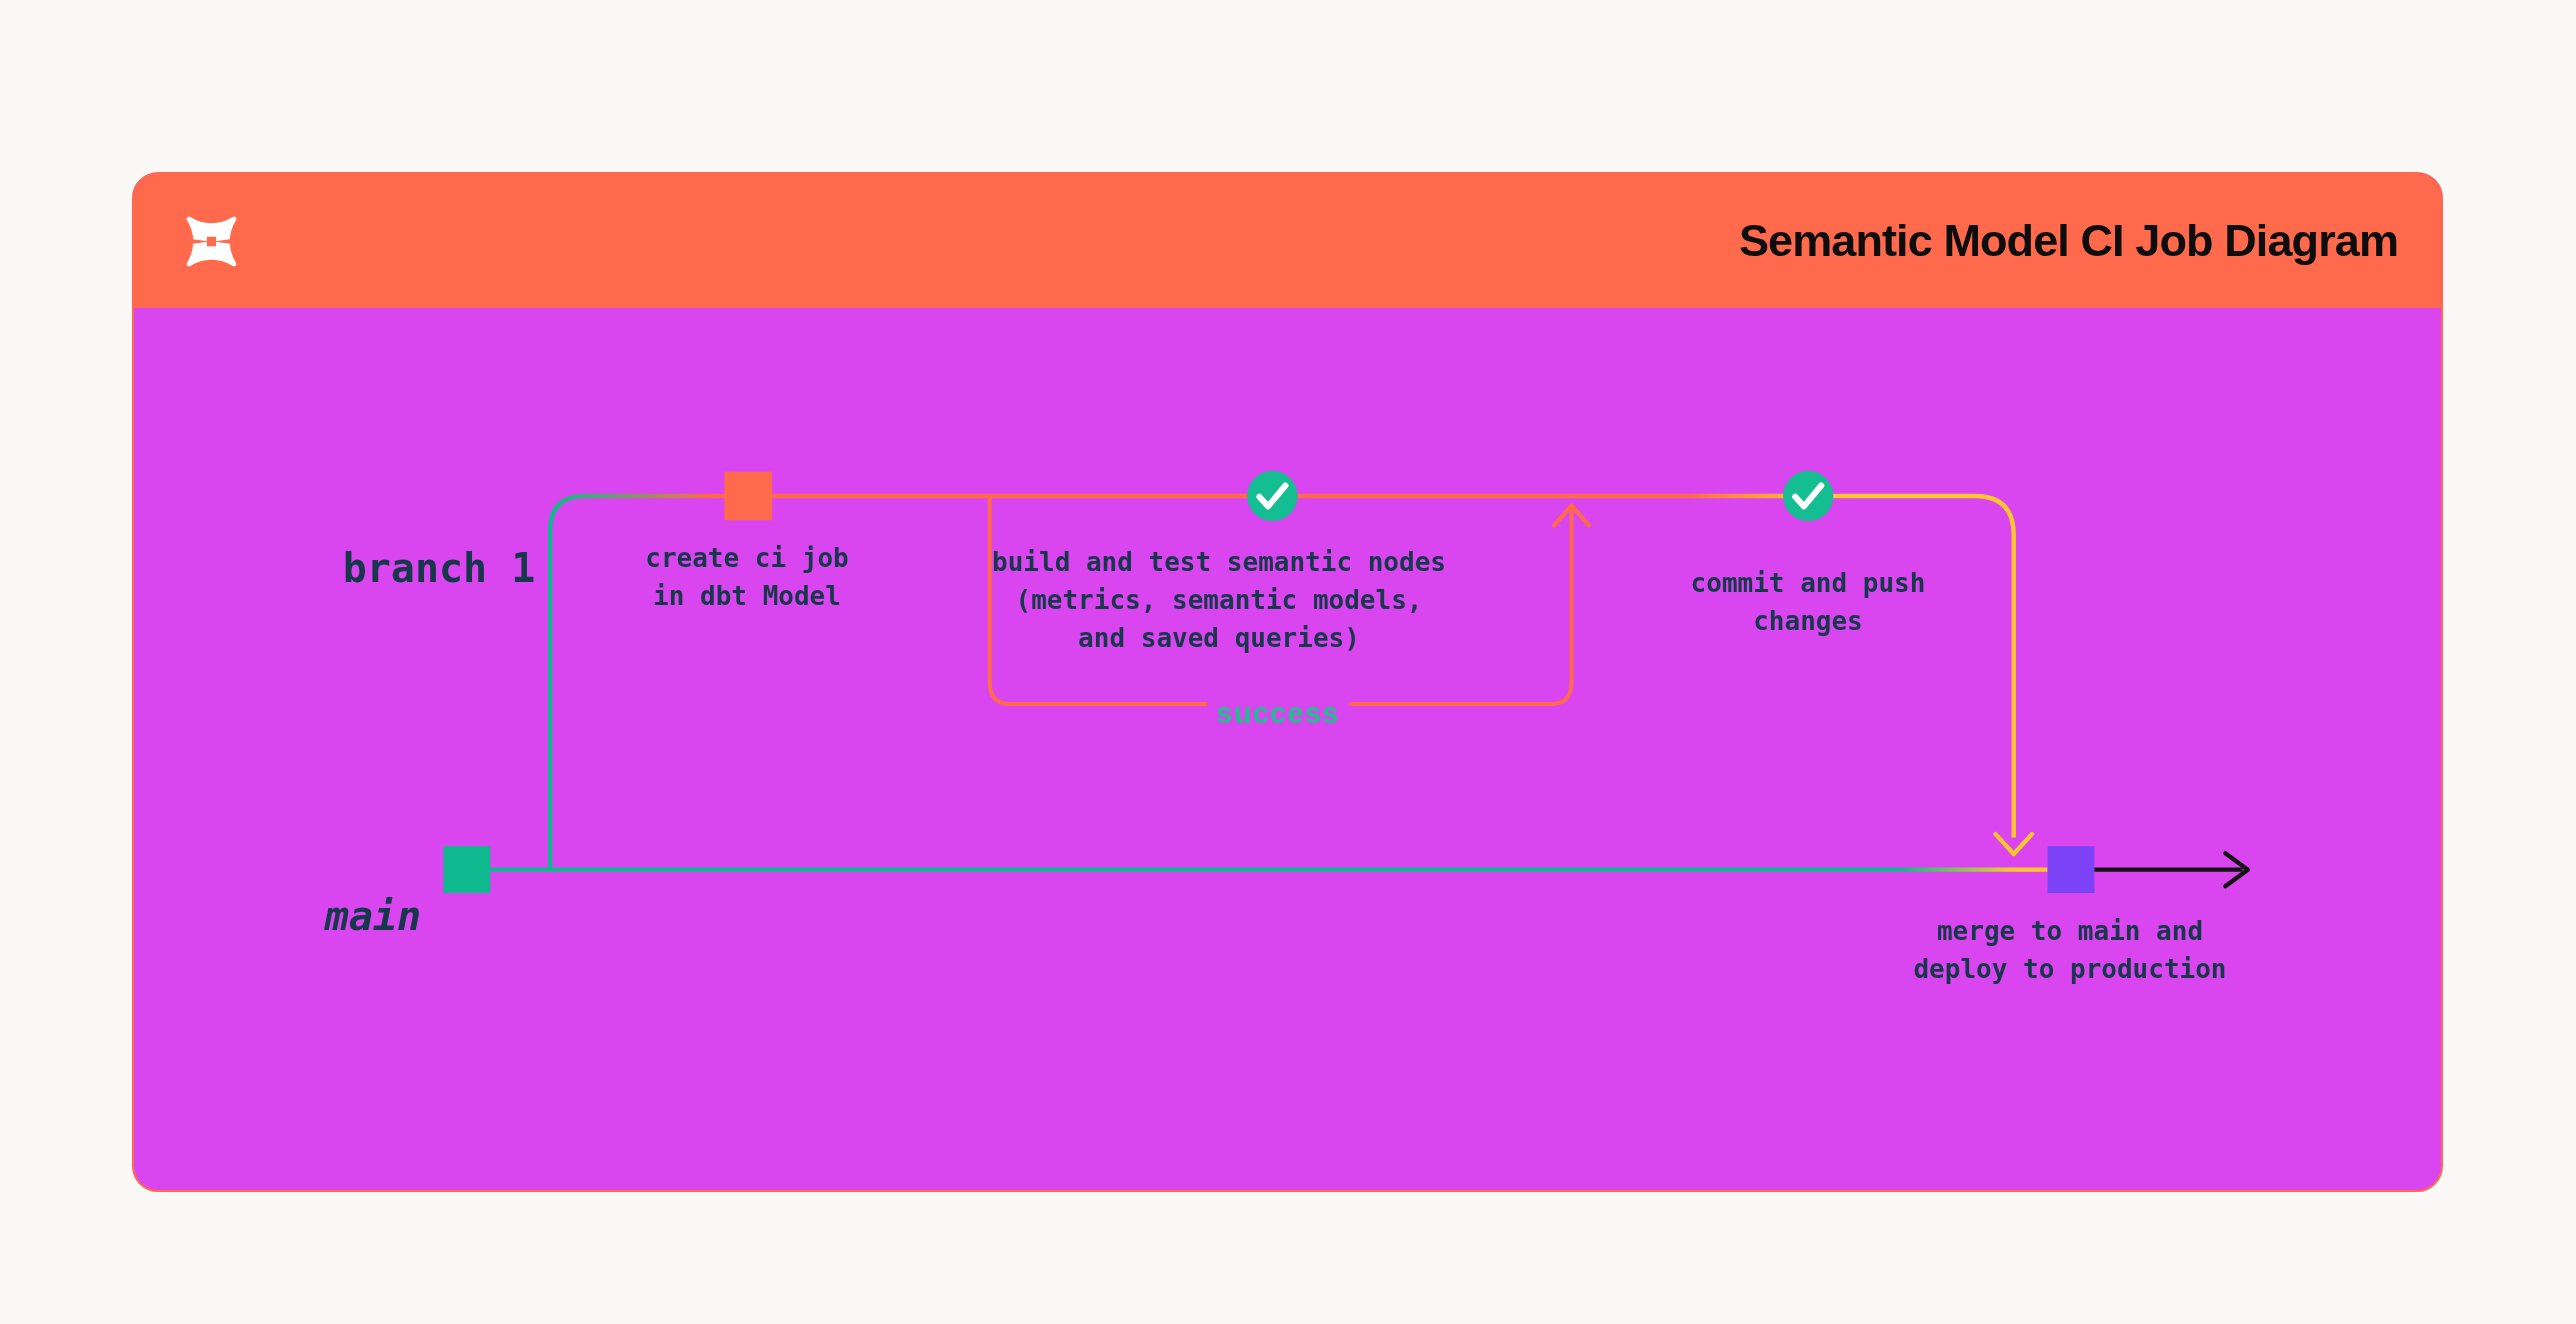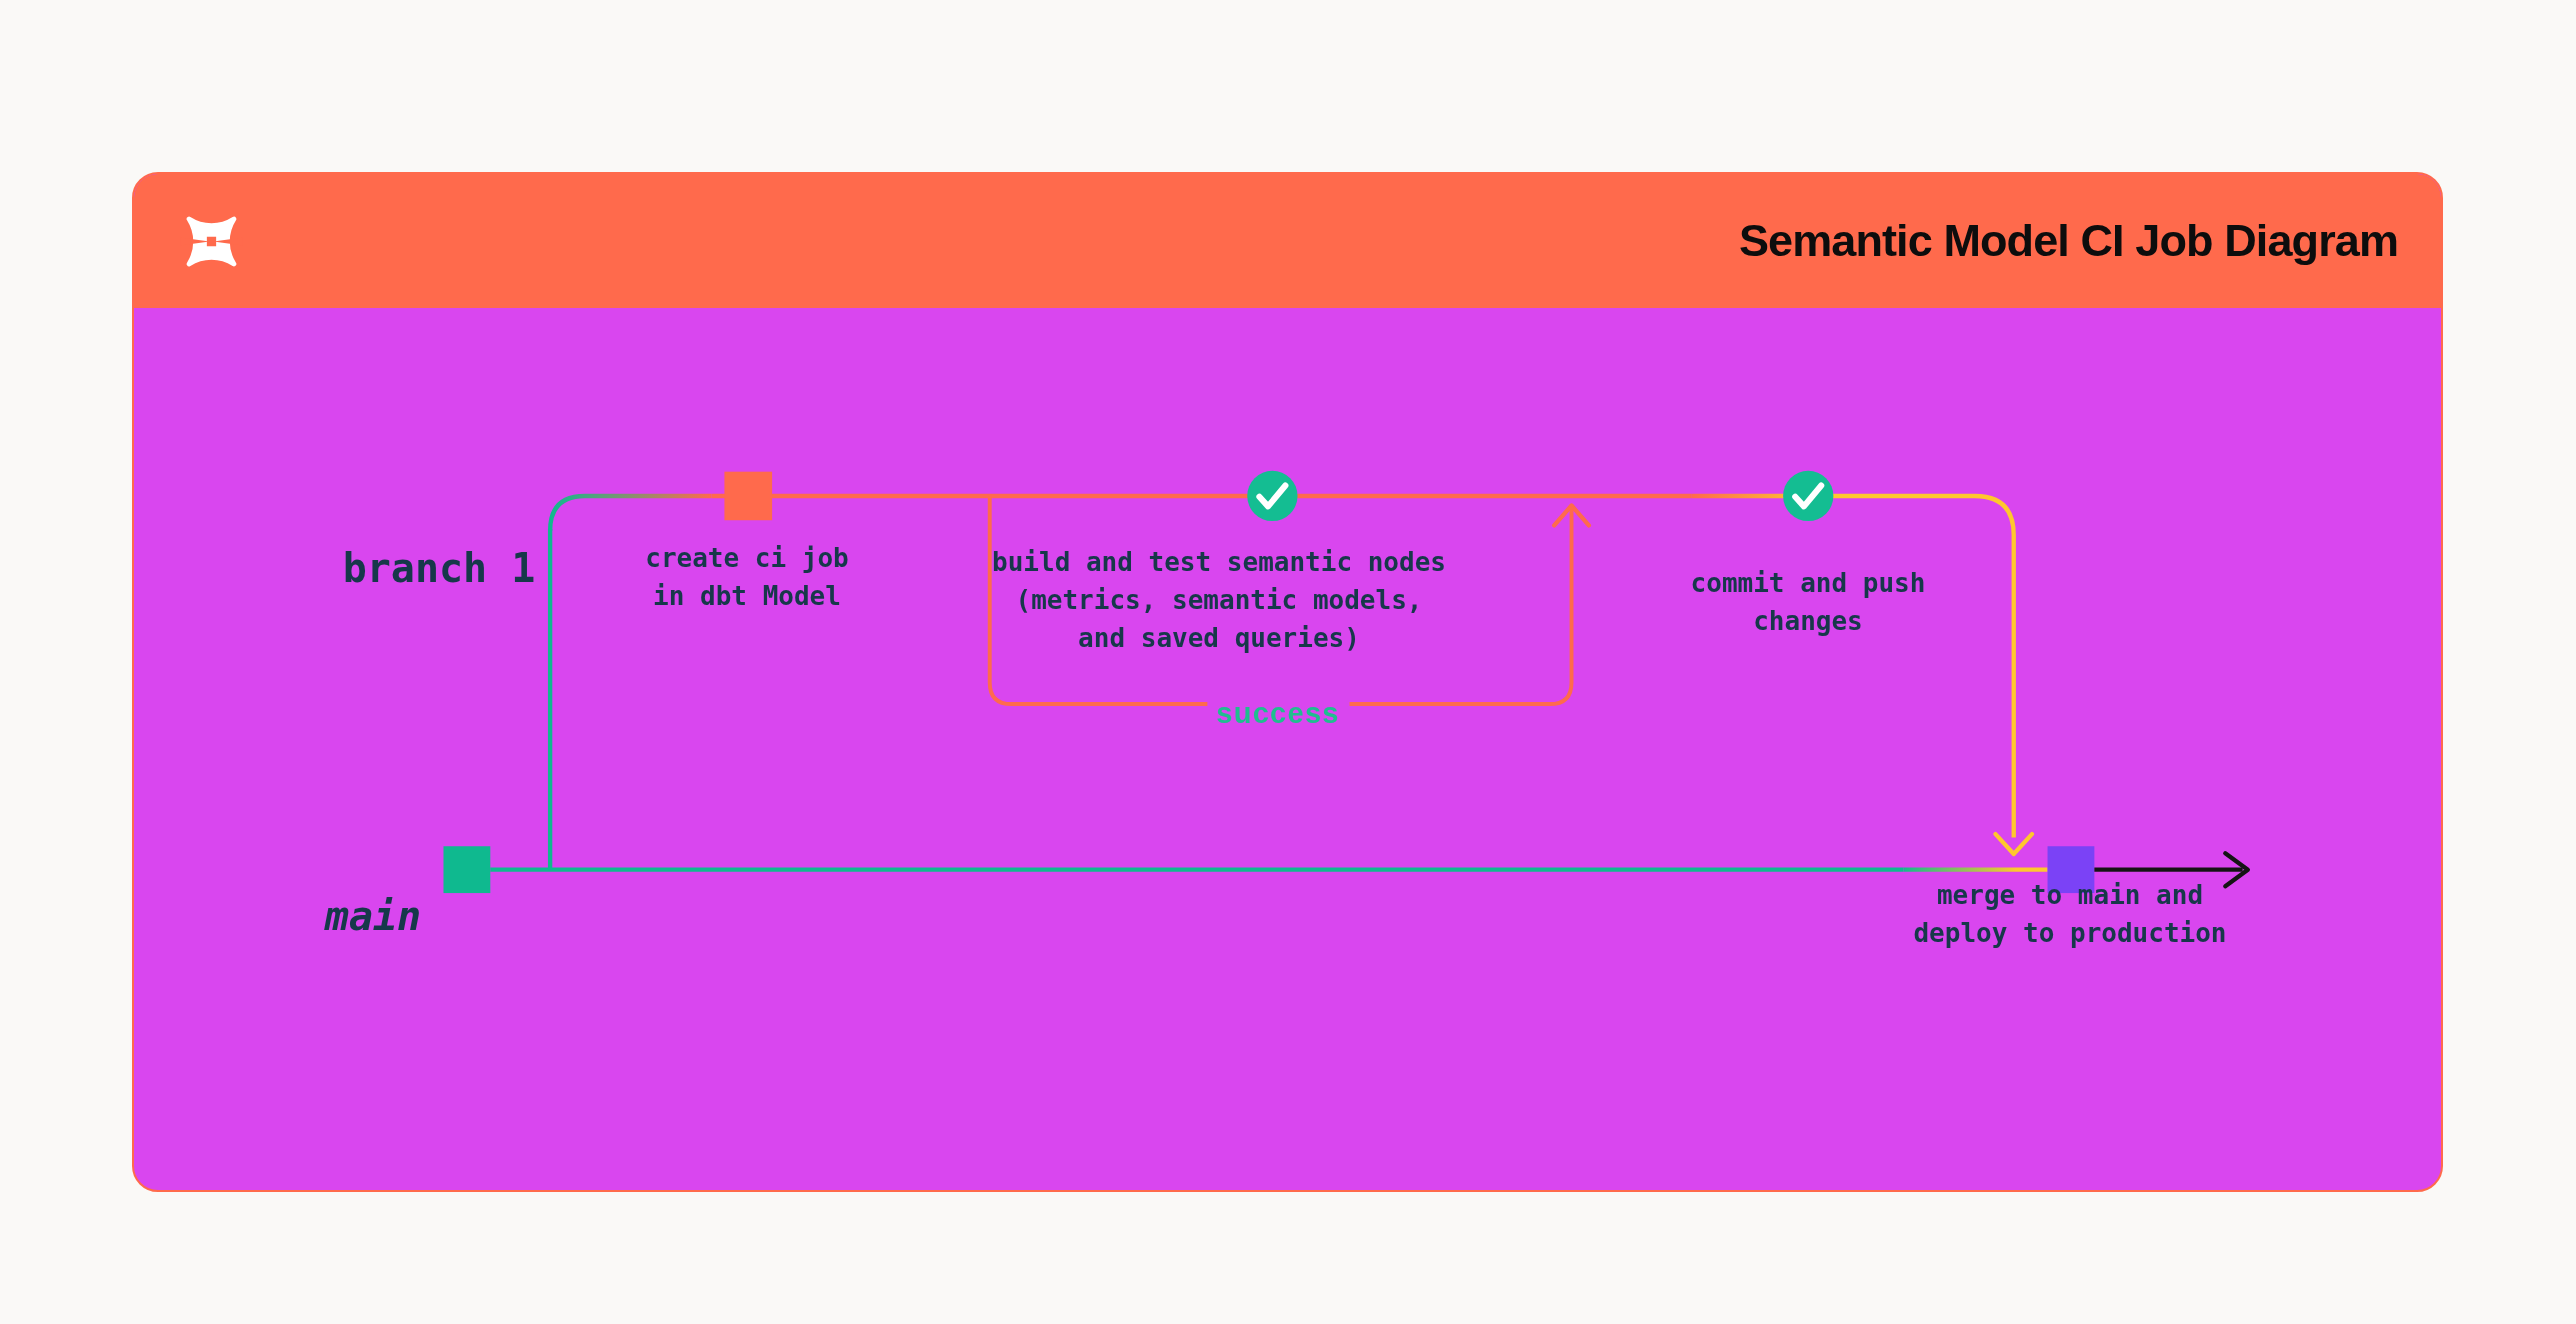--- a/index.html
+++ b/index.html
@@ -106,17 +106,17 @@
 <div class="lane-label" style="left:425px;top:546px;margin-left:14px;">branch 1</div>
 <div class="lane-label" style="left:373px;top:894px;font-style:italic;">main</div>
 
 <div class="node-label" style="left:747px;top:539px;">create ci job
 in dbt Model</div>
 <div class="node-label" style="left:1219px;top:543px;">build and test semantic nodes
 (metrics, semantic models,
 and saved queries)</div>
 <div class="node-label" style="left:1808px;top:564px;">commit and push
 changes</div>
-<div class="node-label" style="left:2070px;top:876px;">merge to main and
+<div class="node-label" style="left:2070px;top:912px;">merge to main and
 deploy to production</div>
 
 <div class="success-label" style="left:1278px;top:705px;">success</div>
 
 
 </body></html>

